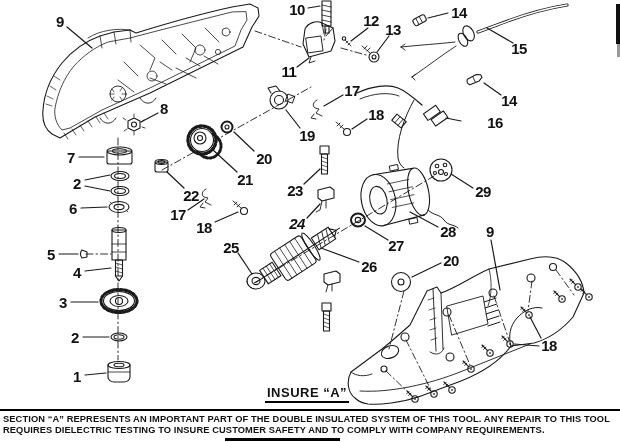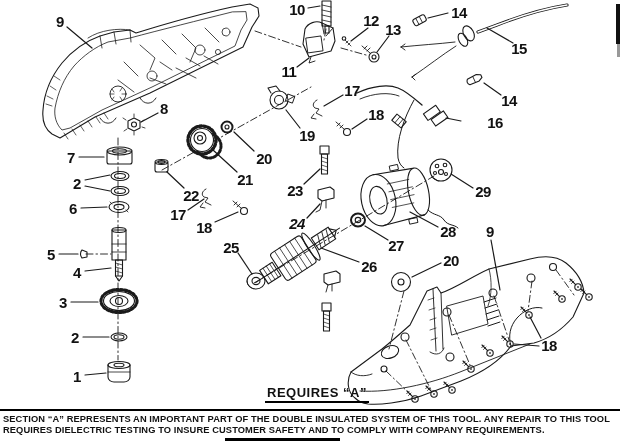--- a/index.html
+++ b/index.html
@@ -390,21 +390,21 @@
       <div class="callout" style="left: 231px; top: 247px;">25</div>
       <div class="callout" style="left: 369px; top: 266px;">26</div>
       <div class="callout" style="left: 396px; top: 245px;">27</div>
       <div class="callout" style="left: 448px; top: 231px;">28</div>
       <div class="callout" style="left: 483px; top: 191px; text-align: center;">29</div>
       <div class="callout" style="left: 451px; top: 260px;">20</div>
       <div class="callout" style="left: 490px; top: 231px;">9</div>
       <div class="callout" style="left: 549px; top: 345px;">18</div>
     </div>
 
-  <div class="section-label">REQUIRES “A”</div>
+  <div class="section-label">INSURE “A”</div>
 
   <div class="footer">
     <div>SECTION “A” REPRESENTS AN IMPORTANT PART OF THE DOUBLE INSULATED SYSTEM OF THIS TOOL. ANY REPAIR TO THIS TOOL</div>
     <div>REQUIRES DIELECTRIC TESTING TO INSURE CUSTOMER SAFETY AND TO COMPLY WITH COMPANY REQUIREMENTS.</div>
   </div>
 
   <div class="bottom-bar"></div>
   <div class="edge-artifact"></div>
   <div class="edge-artifact2"></div>
 </div>

